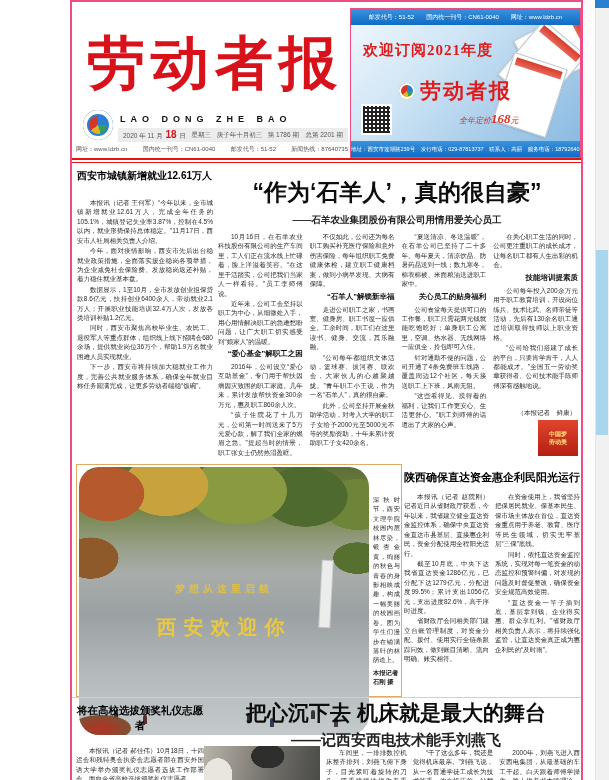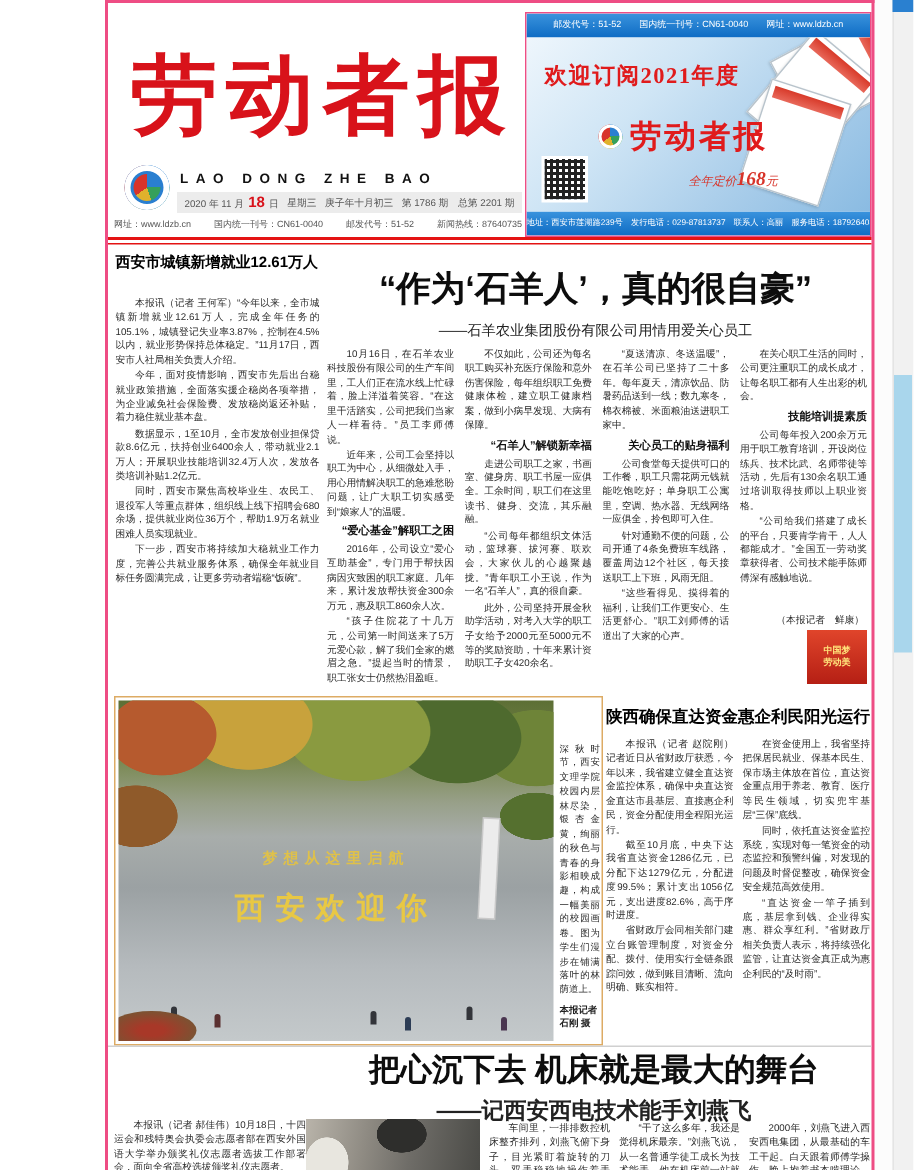--- a/index.html
+++ b/index.html
@@ -68,42 +68,43 @@
   
   .tiny p { font-size:6.5px; line-height:1.45; text-align:justify; text-indent:2em; color:#2a2a2a; margin-bottom:1px; }
   .subhead { font-size:7.5px; font-weight:bold; text-align:right; margin:3px 0; color:#111; }
 
   
   .art-left-head { left:5px; top:168px; width:136px; font-size:10px; font-weight:700; color:#000; letter-spacing:0; line-height:1.2; }
   .art-left-body { left:5px; top:196px; width:136px; height:258px; overflow:hidden; }
 
   
   .main-head { left:144px; top:170px; width:362px; height:40px; text-align:center; font-size:23px; font-weight:900; color:#0d0d0d; line-height:40px; white-space:nowrap; }
-  .main-sub  { left:144px; top:212px; width:362px; text-align:center; font-size:9.5px; font-weight:normal; color:#222; }
+  .main-sub  { left:144px; top:212px; width:362px; text-align:center; font-size:9.5px; font-weight:bold; color:#222; }
   .main-cols { left:146px; top:230px; width:360px; height:224px; display:flex; gap:7px; }
   .main-cols .col { flex:1 1 0; overflow:hidden; }
   .col4 { display:flex; flex-direction:column; }
   .col4-text { flex:1 1 auto; overflow:hidden; }
   .byline { text-align:right; font-size:6.5px; color:#2a2a2a; padding:2px 2px 2px 0; }
   .promo { align-self:flex-end; width:40px; height:36px; background:linear-gradient(180deg,#e0452b,#b51f14);
            display:flex; flex-direction:column; align-items:center; justify-content:center; gap:1px; }
   .promo span { color:#ffe27a; font-weight:bold; font-size:6px; line-height:1.1; white-space:nowrap; }
 
   
   .photo-box { left:4px; top:462px; width:326px; height:233px; border:1px solid #ddab64; background:#fff; }
-  .photo { position:absolute; left:2px; top:2px; width:290px; height:227px; overflow:hidden;
+  .photo { position:absolute; left:2px; top:2px; width:290px; height:268px; overflow:hidden;
     background:
       radial-gradient(60px 45px at 10% 10%, #b65a2e 0 60%, transparent 61%),
       radial-gradient(70px 50px at 30% 7%,  #c8a23c 0 60%, transparent 61%),
       radial-gradient(80px 55px at 55% 9%,  #8a9a40 0 60%, transparent 61%),
       radial-gradient(70px 50px at 78% 11%, #4e6a2e 0 60%, transparent 61%),
       radial-gradient(60px 42px at 96% 14%, #6e8438 0 60%, transparent 61%),
       radial-gradient(46px 34px at 4% 34%,  #8f5a2a 0 60%, transparent 61%),
       radial-gradient(40px 26px at 96% 34%, #55702f 0 60%, transparent 61%),
       linear-gradient(180deg,#5d6f35 0%,#75854a 16%,#98a089 30%,#a8adab 40%,#9ba1a3 55%,#b5babd 78%,#c4c9cb 100%);
+    border-radius: 20px;
   }
   .g-small { position:absolute; left:50%; top:43%; transform:translateX(-50%); color:rgba(231,196,60,.88);
              font-size:10px; font-weight:bold; letter-spacing:4px; white-space:nowrap; }
   .g-big   { position:absolute; left:50%; top:55%; transform:translateX(-50%); color:rgba(236,201,62,.95);
              font-size:20px; font-weight:900; letter-spacing:7px; white-space:nowrap; }
   .banner-strip { position:absolute; right:13%; top:35%; width:10px; height:66px; background:#ececec; box-shadow:0 0 0 1px #c9c9c9; transform:rotate(3deg); }
   .person { position:absolute; width:4px; height:9px; border-radius:2px 2px 0 0; background:#33353a; }
   .pe1{left:12%;bottom:6%;} .pe2{left:22%;bottom:4%;background:#5a3030;} .pe3{left:58%;bottom:5%;}
   .pe4{left:66%;bottom:3%;background:#2c3c55;} .pe5{left:80%;bottom:6%;} .pe6{left:88%;bottom:3%;background:#4a3550;}
   .flower-bed { position:absolute; left:-8px; bottom:-6px; width:60px; height:26px; border-radius:50%;
@@ -271,20 +272,21 @@
     <div class="col">
       <p>在资金使用上，我省坚持把保居民就业、保基本民生、保市场主体放在首位，直达资金重点用于养老、教育、医疗等民生领域，切实兜牢基层“三保”底线。</p>
       <p>同时，依托直达资金监控系统，实现对每一笔资金的动态监控和预警纠偏，对发现的问题及时督促整改，确保资金安全规范高效使用。</p>
       <p>“直达资金一竿子插到底，基层拿到钱、企业得实惠、群众享红利。”省财政厅相关负责人表示，将持续强化监管，让直达资金真正成为惠企利民的“及时雨”。</p>
     </div>
   </div>
 
   <div class="abs bottom-divider"></div>
 
   <div class="abs vol-head">
+    <div>将在高校选拔颁奖礼仪志愿者</div>
   </div>
   <div class="abs vol-body tiny">
     <p>本报讯（记者 郝佳伟）10月18日，十四运会和残特奥会执委会志愿者部在西安外国语大学举办颁奖礼仪志愿者选拔工作部署会，面向全省高校选拔颁奖礼仪志愿者。</p>
 
   </div>
 
   <div class="abs mach-head">把心沉下去  机床就是最大的舞台</div>
   <div class="abs mach-sub">——记西安西电技术能手刘燕飞</div>
   <div class="abs mach-photo"></div>
   <div class="abs mach-cols tiny">

